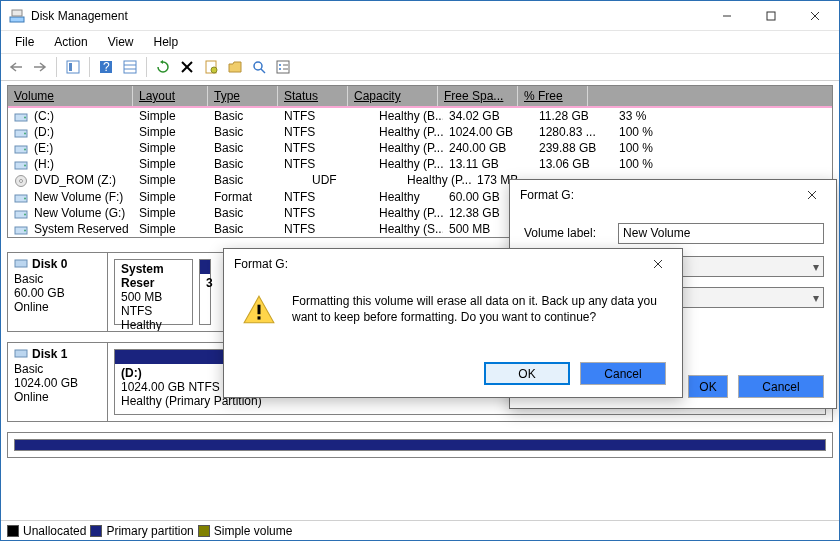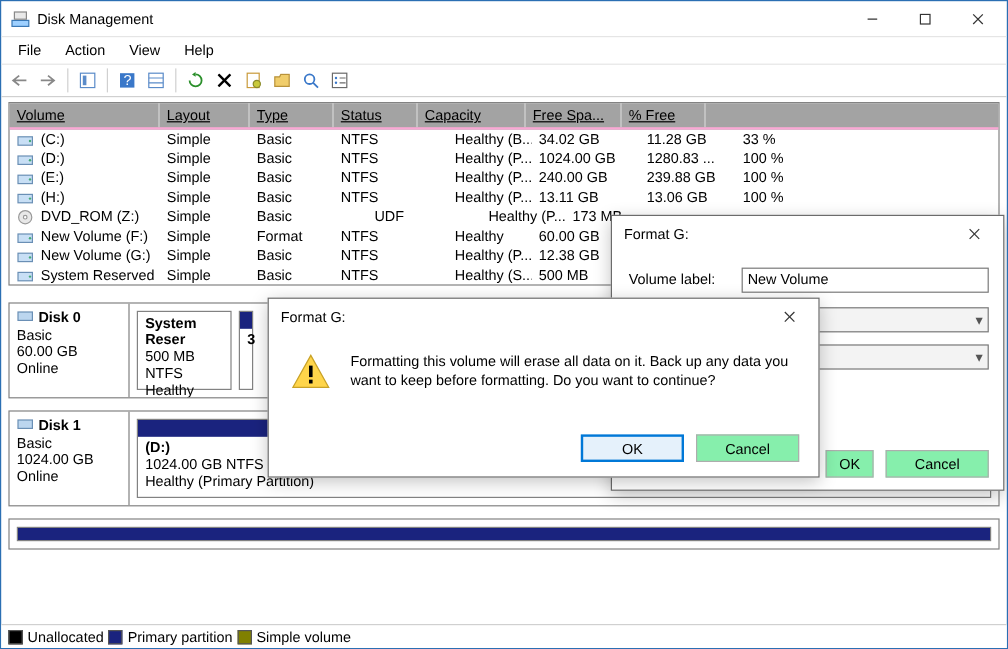--- a/index.html
+++ b/index.html
@@ -33,21 +33,21 @@
 .legend .sw { width:12px; height:12px; display:inline-block; border:1px solid #555; }
 
 .dialog { position: absolute; background: #fff; border: 1px solid #6b6b6b; box-shadow: 0 4px 14px rgba(0,0,0,0.25); }
 .dlg-title { height: 30px; display:flex; align-items:center; padding: 0 4px 0 10px; }
 .dlg-title .t { flex:1; }
 .dlg-close { width:40px; height:26px; display:flex; align-items:center; justify-content:center; color:#333; }
 .field-label { padding: 4px 2px; text-align: right; }
 .input { border:1px solid #7a7a7a; padding:2px 4px; height:21px; width:100%; }
 .select { border:1px solid #7a7a7a; height:21px; display:flex; align-items:center; justify-content:flex-end; padding:0 4px; background:#f3f3f3; }
 .select .chev { color:#555; }
-.btn { border:1px solid #adadad; background:#86efac; height:23px; min-width:86px; display:flex; align-items:center; justify-content:center; }
+.btn { border:1px solid #adadad; background:#3b82f6; height:23px; min-width:86px; display:flex; align-items:center; justify-content:center; }
 .btn.primary { border:2px solid #0078d7; background:#e5f1fb; }
 </style>
 </head>
 <body>
 
 <div class="titlebar">
   <span class="icon">
     <svg viewBox="0 0 16 16">
         <rect x="1" y="9" width="14" height="5" fill="#9ed0ff" stroke="#3a78b5"></rect>
         <rect x="3" y="2" width="10" height="6" fill="#e9e9e9" stroke="#888"></rect>

